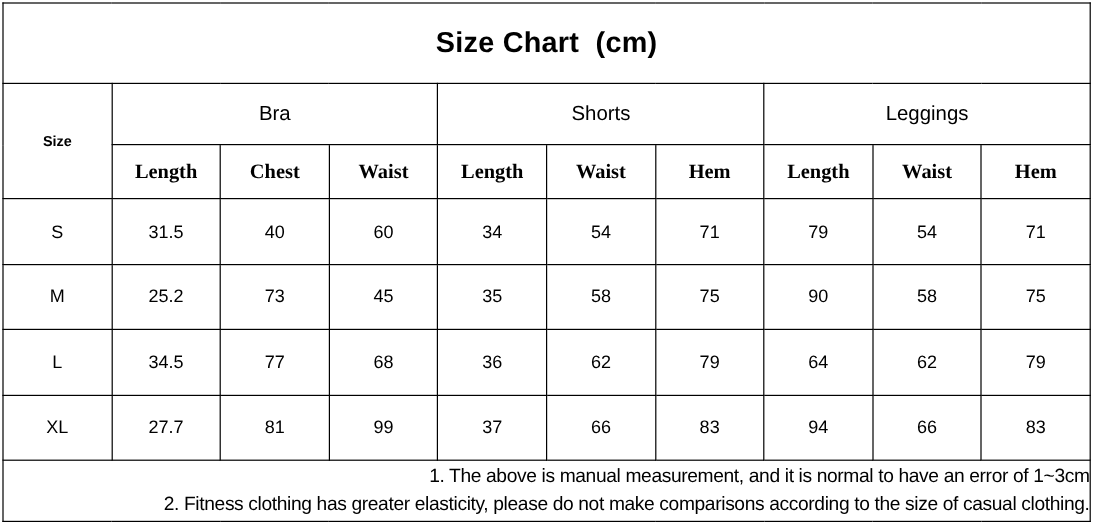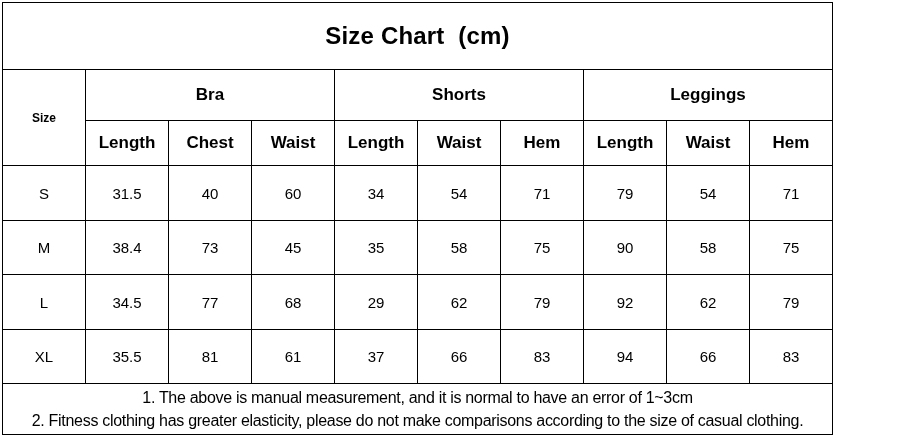--- a/index.html
+++ b/index.html
@@ -13,66 +13,68 @@
   }
   .sheet {
     box-sizing: border-box;
     width: 907px;
     height: 433px;
     margin: 2px;
   }
   table.size-chart {
     border-collapse: collapse;
     table-layout: fixed;
-    width: 831px;
+    width: 907px;
     height: 433px;
     background: #ffffff;
   }
   table.size-chart td {
     border: 1px solid #000000;
     text-align: center;
     vertical-align: middle;
     padding: 0;
     overflow: hidden;
   }
   .title-cell {
     height: 65px;
     font-size: 24px;
     font-weight: bold;
     white-space: pre;
     letter-spacing: 0.2px;
   }
   .group-cell {
     height: 50px;
     font-size: 17px;
-    font-weight: bold;
+    font-weight: normal;
   }
   .size-head-cell {
     font-size: 12px;
     font-weight: bold;
   }
   .sub-cell {
     height: 44px;
     font-size: 17px;
     font-weight: bold;
+    font-family: Liberation Serif, serif;
   }
   .row-label-cell,
   .data-cell {
     height: 53px;
     font-size: 15px;
     font-weight: normal;
   }
   .notes-cell {
     height: 49px;
     font-size: 16px;
     letter-spacing: -0.3px;
   }
   .note-line {
     line-height: 23px;
     white-space: nowrap;
+    text-align: right;
   }
 </style>
 </head>
 <body>
 
 <div class="sheet">
   <table class="size-chart">
     <colgroup>
       <col style="width:10%">
         <col style="width:10%">
@@ -118,49 +120,49 @@
       <td class="data-cell">34</td>
       <td class="data-cell">54</td>
       <td class="data-cell">71</td>
       <td class="data-cell">79</td>
       <td class="data-cell">54</td>
       <td class="data-cell">71</td>
     </tr>
 
     <tr>
       <td class="row-label-cell">M</td>
-      <td class="data-cell">38.4</td>
+      <td class="data-cell">25.2</td>
       <td class="data-cell">73</td>
       <td class="data-cell">45</td>
       <td class="data-cell">35</td>
       <td class="data-cell">58</td>
       <td class="data-cell">75</td>
       <td class="data-cell">90</td>
       <td class="data-cell">58</td>
       <td class="data-cell">75</td>
     </tr>
 
     <tr>
       <td class="row-label-cell">L</td>
       <td class="data-cell">34.5</td>
       <td class="data-cell">77</td>
       <td class="data-cell">68</td>
-      <td class="data-cell">29</td>
+      <td class="data-cell">36</td>
       <td class="data-cell">62</td>
       <td class="data-cell">79</td>
-      <td class="data-cell">92</td>
+      <td class="data-cell">64</td>
       <td class="data-cell">62</td>
       <td class="data-cell">79</td>
     </tr>
 
     <tr>
       <td class="row-label-cell">XL</td>
-      <td class="data-cell">35.5</td>
+      <td class="data-cell">27.7</td>
       <td class="data-cell">81</td>
-      <td class="data-cell">61</td>
+      <td class="data-cell">99</td>
       <td class="data-cell">37</td>
       <td class="data-cell">66</td>
       <td class="data-cell">83</td>
       <td class="data-cell">94</td>
       <td class="data-cell">66</td>
       <td class="data-cell">83</td>
     </tr>
 
     <tr>
       <td class="notes-cell" colspan="10">

